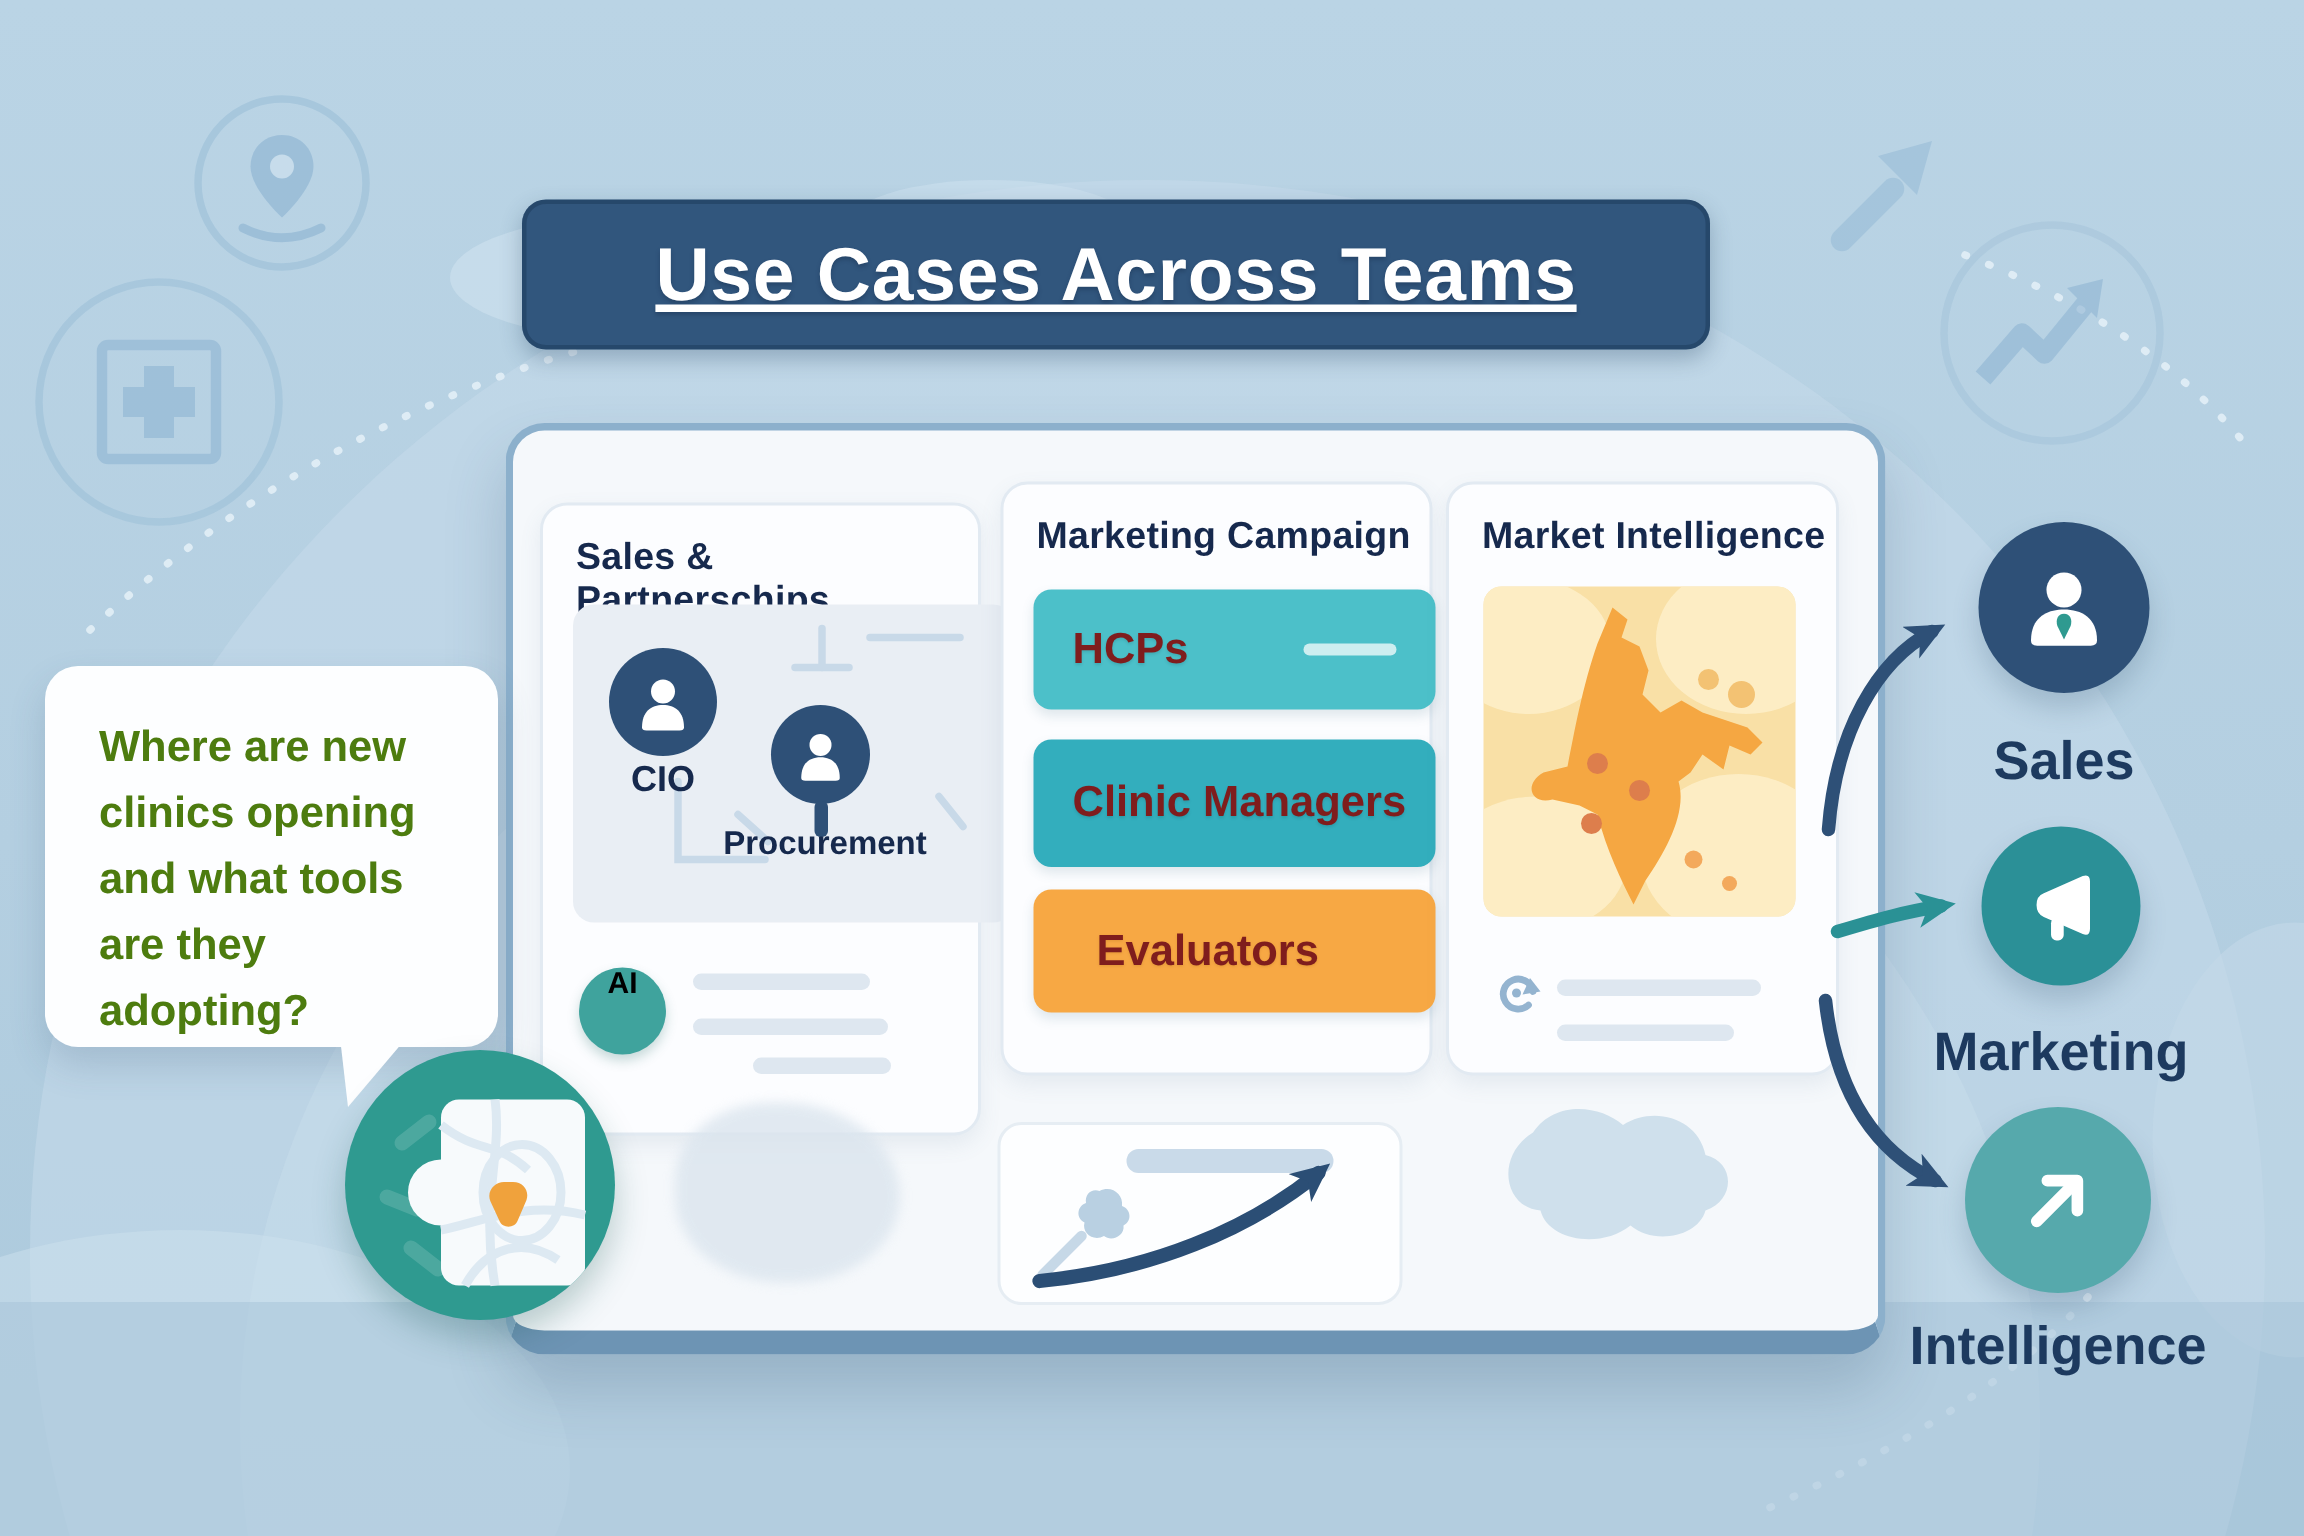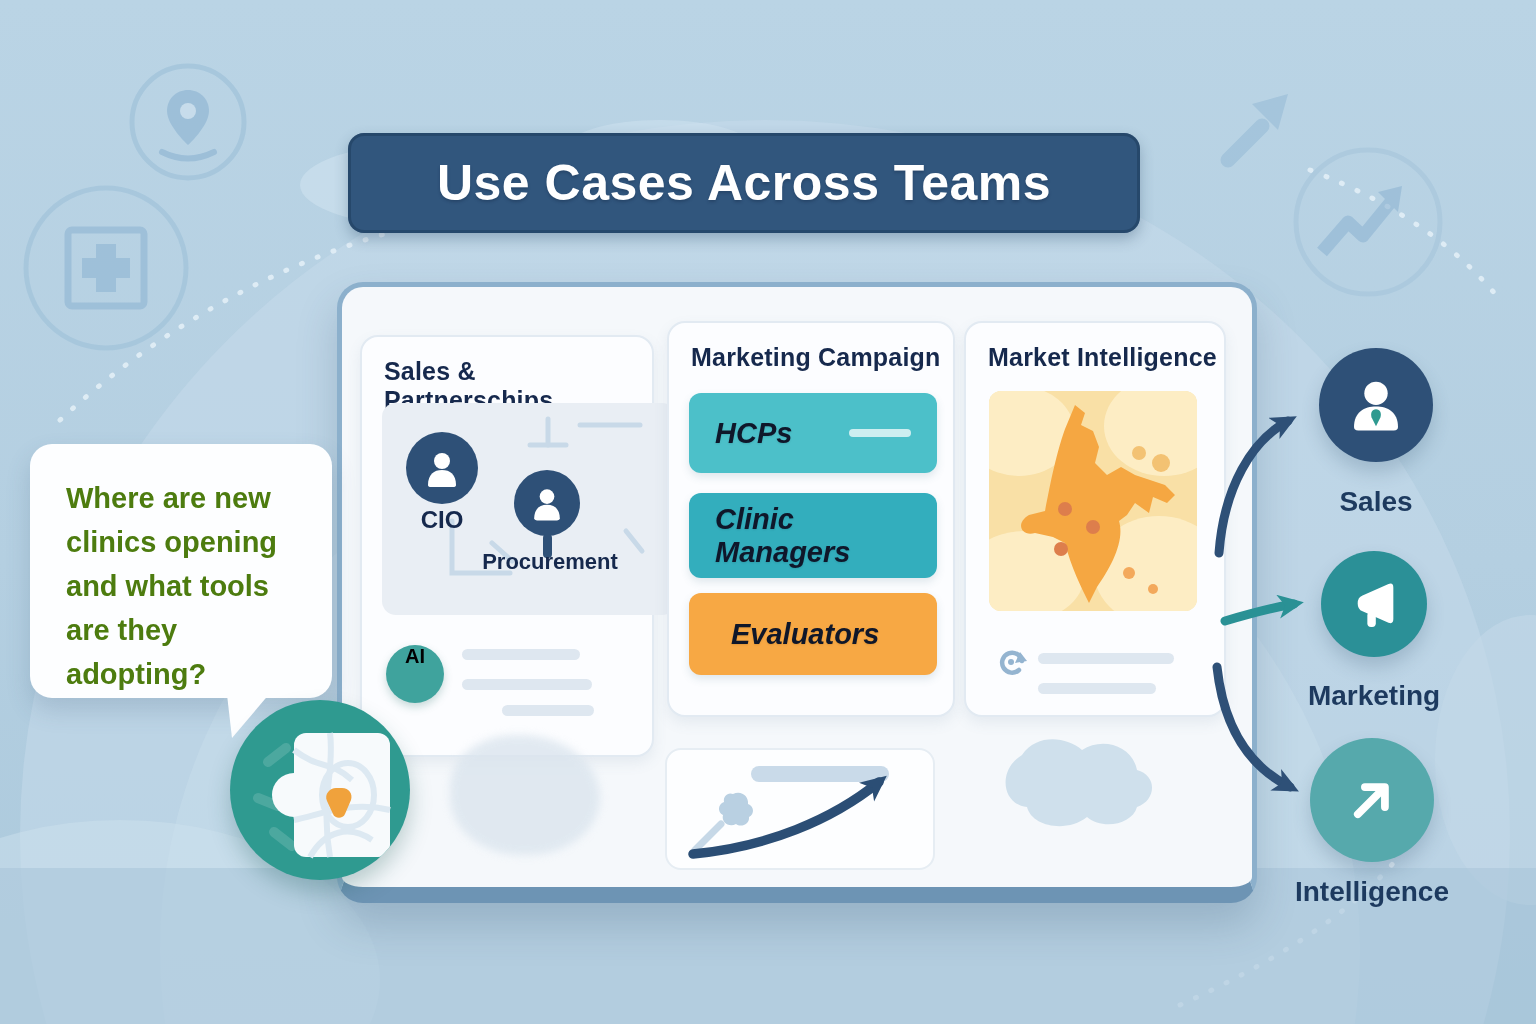--- a/index.html
+++ b/index.html
@@ -10,21 +10,21 @@
 
   
   .bg-decor{position:absolute;left:0;top:0;width:1536px;height:1024px;pointer-events:none;}
   .bottom-band{position:absolute;left:0;top:868px;width:1536px;height:156px;background:#a7c5d9;opacity:.55;}
 
   
   .title-banner{position:absolute;left:348px;top:133px;width:792px;height:100px;
     background:#31567d;border-radius:16px;display:flex;align-items:center;justify-content:center;
     box-shadow:0 6px 14px rgba(35,65,95,.30), inset 0 0 0 3px rgba(20,45,75,.35);}
   .title-banner span{color:#ffffff;font-size:50px;font-weight:800;letter-spacing:.5px;
-    text-shadow:0 2px 3px rgba(20,40,70,.35);}
+    text-shadow:0 2px 3px rgba(20,40,70,.35);text-decoration:underline;}
 
   
   .main-panel{position:absolute;left:337px;top:282px;width:910px;height:600px;
     background:#f5f8fb;border:5px solid #8cb0cc;border-bottom:16px solid #6d94b4;
     border-radius:26px;box-shadow:0 22px 40px rgba(50,80,110,.22);overflow:hidden;}
   .card{position:absolute;background:#fcfdff;border:2px solid #e2eaf2;border-radius:18px;
     box-shadow:0 6px 14px rgba(90,120,150,.10);}
   .card-title{position:absolute;left:22px;top:20px;font-size:25px;font-weight:700;color:#16294d;letter-spacing:.2px;}
 
   
@@ -39,23 +39,23 @@
   .ai-circle{position:absolute;left:24px;top:308px;width:58px;height:58px;border-radius:50%;background:#3fa39d;
     display:flex;justify-content:center;color:#000000;font-size:20px;font-weight:800;
     box-shadow:0 4px 8px rgba(40,110,105,.25);}
   .ph-line{position:absolute;height:11px;background:#dee7f0;border-radius:6px;}
   .ln1{left:100px;top:312px;width:118px;}
   .ln2{left:100px;top:342px;width:130px;}
   .ln3{left:140px;top:368px;width:92px;}
 
   
   .card-marketing{left:325px;top:34px;width:284px;height:392px;}
-  .aud-block{position:absolute;left:20px;width:248px;border-radius:12px;display:flex;align-items:center;
-    padding-left:26px;box-sizing:border-box;color:#0f172a;font-size:29px;font-weight:800;
-    text-shadow:0 1px 2px rgba(0,60,70,.15);box-shadow:0 4px 8px rgba(60,110,130,.15);font-style:italic;}
+  .aud-block{position:absolute;left:20px;width:268px;border-radius:12px;display:flex;align-items:center;
+    padding-left:26px;box-sizing:border-box;color:#7f1d1d;font-size:29px;font-weight:800;
+    text-shadow:0 1px 2px rgba(0,60,70,.15);box-shadow:0 4px 8px rgba(60,110,130,.15);}
   .blk-hcps{top:70px;height:80px;background:#4cc0c9;}
   .blk-clinic{top:170px;height:85px;background:#33aebd;}
   .blk-eval{top:270px;height:82px;background:#f7a844;text-shadow:0 1px 2px rgba(140,80,0,.2);padding-left:42px;}
   .blk-line{position:absolute;right:26px;top:36px;width:62px;height:8px;background:rgba(255,255,255,.72);border-radius:4px;}
 
   
   .card-intel{left:622px;top:34px;width:258px;height:392px;}
   .map-frame{position:absolute;left:23px;top:68px;width:208px;height:220px;border-radius:12px;overflow:hidden;background:#f9e0a6;}
   .intel-line1{left:72px;top:330px;width:136px;}
   .intel-line2{left:72px;top:360px;width:118px;}
@@ -86,21 +86,21 @@
 
   
   .connectors{position:absolute;left:0;top:0;width:1536px;height:1024px;pointer-events:none;z-index:6;}
 
   
   .flow-circle{position:absolute;border-radius:50%;display:flex;align-items:center;justify-content:center;
     box-shadow:0 10px 18px rgba(50,80,110,.22);z-index:5;}
   .fc-sales{left:1319px;top:348px;width:114px;height:114px;background:#2e5077;}
   .fc-marketing{left:1321px;top:551px;width:106px;height:106px;background:#2b9097;}
   .fc-intel{left:1310px;top:738px;width:124px;height:124px;background:#56a9ac;}
-  .flow-label{position:absolute;width:200px;text-align:center;font-size:28px;font-weight:800;color:#1d3a5f;z-index:5;}
+  .flow-label{position:absolute;width:200px;text-align:center;font-size:36px;font-weight:800;color:#1d3a5f;z-index:5;}
   .fl-sales{left:1276px;top:486px;}
   .fl-marketing{left:1274px;top:680px;}
   .fl-intel{left:1272px;top:876px;}
 </style>
 </head>
 <body>
 
 <div class="canvas">
 
   <svg class="bg-decor" viewBox="0 0 1536 1024">

